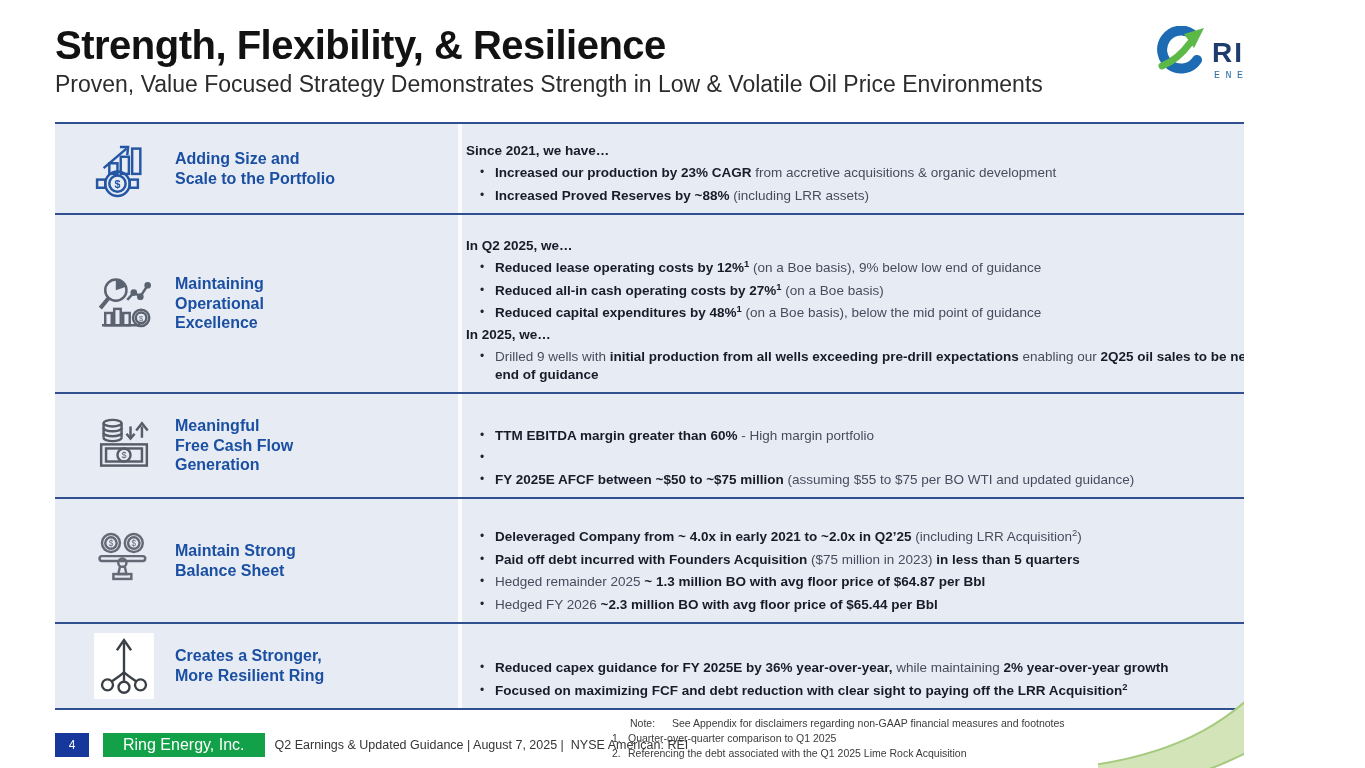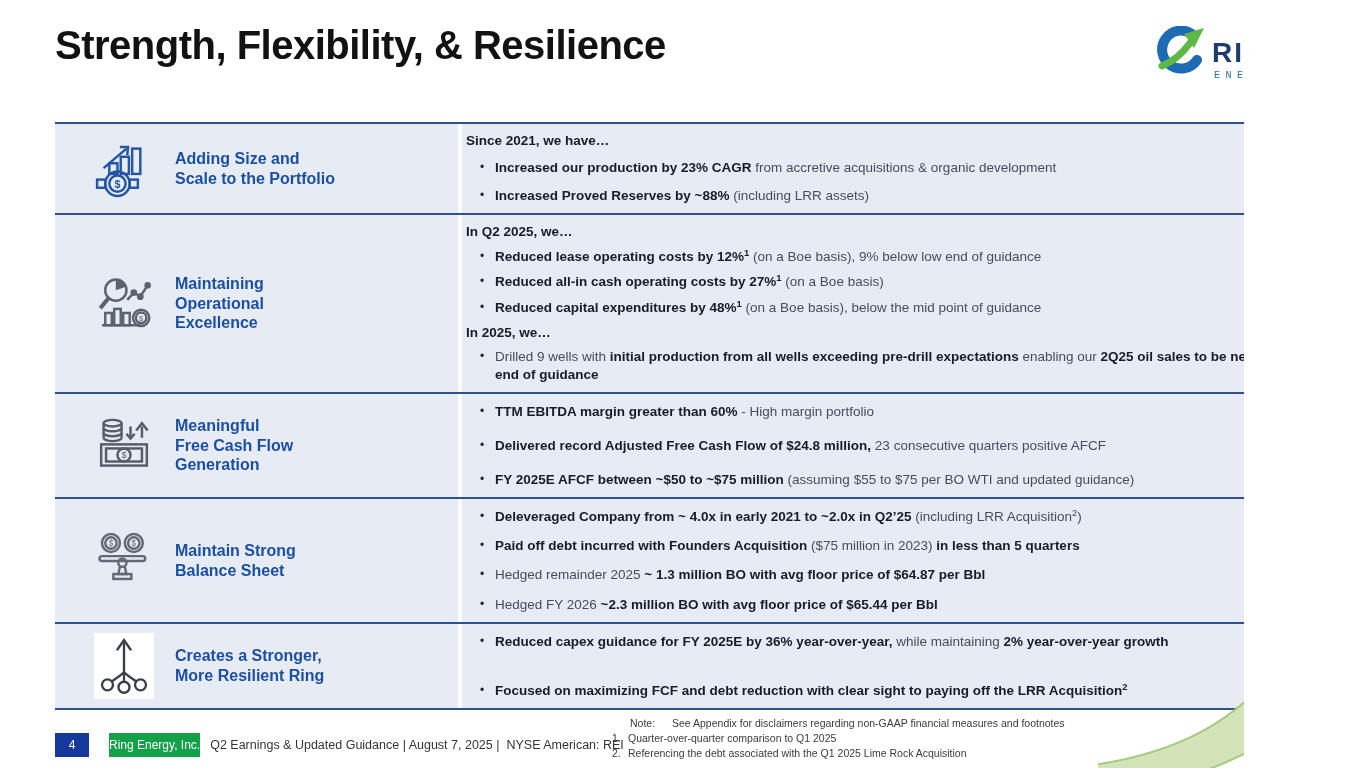--- a/index.html
+++ b/index.html
@@ -22,56 +22,57 @@
   .row{display:flex;background:var(--rowbg,#e7ebf4);border-top:2px solid var(--line,#31508f);}
   .row:nth-child(1){height:89px;}
   .row:nth-child(2){height:177px;}
   .row:nth-child(3){height:103px;}
   .row:nth-child(4){height:123px;}
   .row:nth-child(5){height:84px;}
   .cell-left{width:407px;flex:none;display:flex;align-items:center;padding-left:30px;box-sizing:border-box;
              border-right:4px solid #fafbfe;}
   .icon-box{width:78px;flex:none;display:flex;justify-content:center;align-items:center;}
   .row-label{margin-left:12px;font-size:16px;font-weight:700;color:var(--blue,#1b4fa2);line-height:1.22;}
-  .cell-right{flex:1;display:flex;flex-direction:column;justify-content:space-between;
+  .cell-right{flex:1;display:flex;flex-direction:column;justify-content:flex-end;
               padding:6px 18px 6px 4px;box-sizing:border-box;}
   .content-header{font-size:13.5px;margin:2px 0;line-height:1.3;}
   .bullet{display:flex;margin:2.5px 0 2.5px 14px;line-height:1.3;}
   .dot{flex:none;width:15px;font-size:12px;color:#1d2430;padding-top:1px;}
   .btext{font-size:13.5px;}
   .b{font-weight:700;color:#161c28;}
   .r{font-weight:400;color:#454d5c;}
   sup{font-size:70%;line-height:0;}
   sup.b{font-weight:700;color:#161c28;}
   sup.r{font-weight:400;color:#454d5c;}
 
   
   .footer{position:absolute;left:55px;top:733px;display:flex;align-items:center;}
   .page-box{width:34px;height:24px;background:var(--pagebox,#16389d);color:#fff;font-size:12px;
             display:flex;align-items:center;justify-content:center;flex:none;}
-  .company-box{height:24px;margin-left:20px;padding:0 0;background:var(--companybox,#12a148);color:#fff;
-               font-size:12px;display:flex;align-items:center;flex:none;}
+  .company-box{height:24px;margin-left:14px;padding:0 20px;background:var(--companybox,#12a148);color:#fff;
+               font-size:16px;display:flex;align-items:center;flex:none;}
   .footer-caption{margin-left:10px;font-size:12.5px;color:#353535;white-space:pre;}
 
   
   .footnotes{position:absolute;left:610px;top:716px;width:490px;font-size:10.5px;color:#3b3b3b;line-height:1.45;}
   .fn-row{display:flex;}
   .fn-label{flex:none;width:42px;margin-left:20px;}
   .fn-no{flex:none;width:16px;margin-left:2px;}
 
   
   .green-arrow{position:absolute;left:1098px;top:596px;width:267px;height:172px;}
 </style>
 </head>
 <body>
 
 <div class="slide">
 
   <div class="title-block">
     <h1 class="page-title">Strength, Flexibility, &amp; Resilience</h1>
+    <div class="page-subtitle">Proven, Value Focused Strategy Demonstrates Strength in Low &amp;  Volatile Oil Price Environments</div>
   </div>
 
   <div class="logo">
     <span>
       <svg width="54" height="50" viewBox="0 0 54 50">
         <path d="M40 8 A19 19 0 1 0 45 34" fill="none" stroke="#1d6cb3" stroke-width="10" stroke-linecap="round"></path>
         <path d="M10 40 C20 36 30 28 38 17" fill="none" stroke="#5cb947" stroke-width="7" stroke-linecap="round"></path>
         <polygon points="32,8 52,2 42,22" fill="#5cb947"></polygon>
       </svg>
     </span>
@@ -175,21 +176,20 @@
           </div>
           <div class="row-label">Meaningful<br>Free Cash Flow<br>Generation</div>
         </div>
         <div class="cell-right">
           <div class="bullet">
             <span class="dot">•</span>
             <div class="btext"><span class="b">TTM EBITDA margin greater than 60%</span><span class="r"> - High margin portfolio</span></div>
           </div>
           <div class="bullet">
             <span class="dot">•</span>
-            <div class="btext"><span class="b">Delivered record Adjusted Free Cash Flow of $24.8 million,</span><span class="r"> 23 consecutive quarters positive AFCF</span></div>
           </div>
           <div class="bullet">
             <span class="dot">•</span>
             <div class="btext"><span class="b">FY 2025E AFCF between ~$50 to ~$75 million</span><span class="r"> (assuming $55 to $75 per BO WTI and updated guidance)</span></div>
           </div>
         </div>
       </div>
       <div class="row">
         <div class="cell-left">
           <div class="icon-box">

